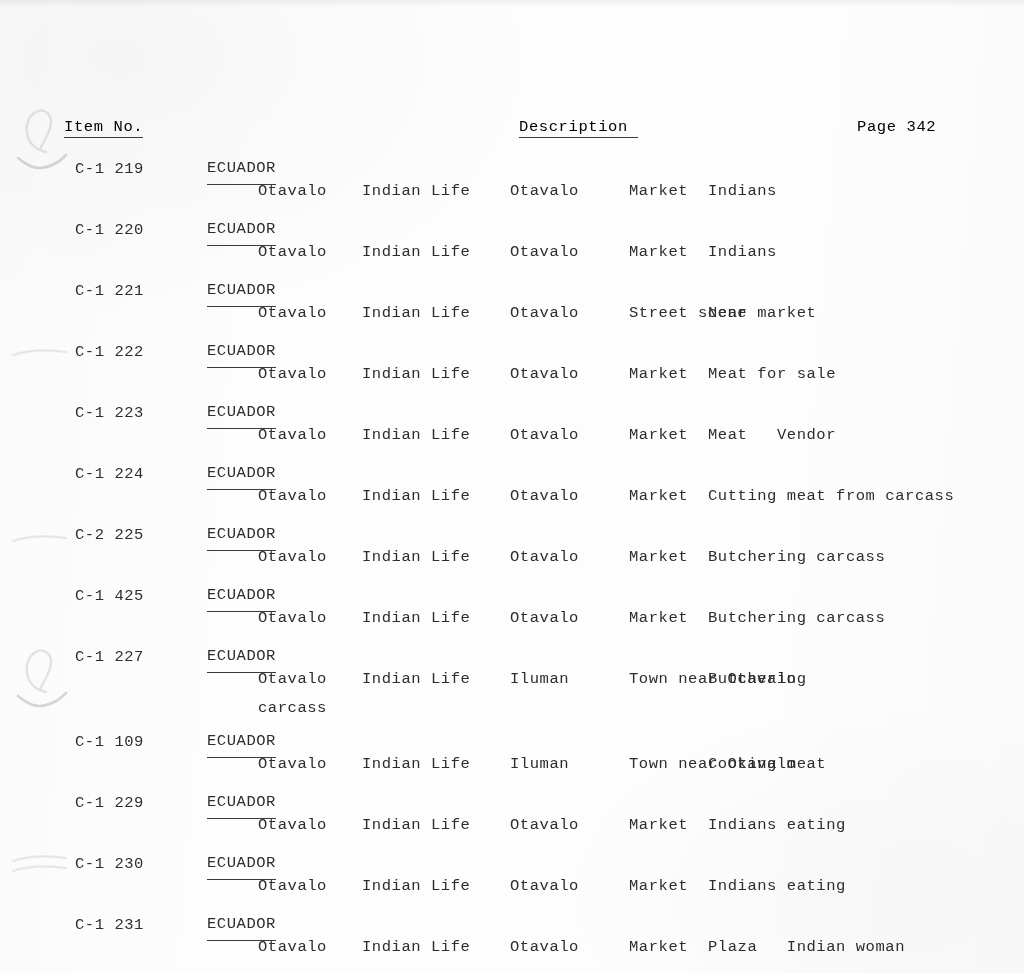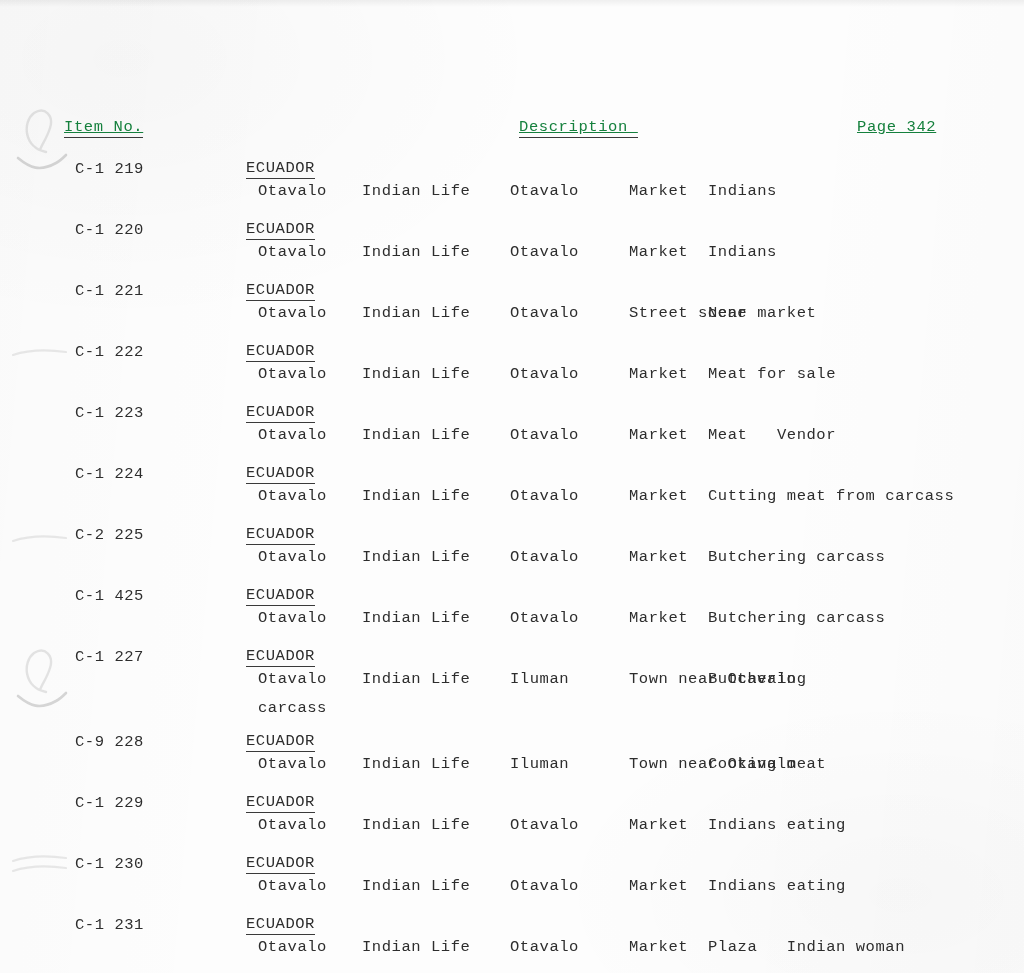--- a/index.html
+++ b/index.html
@@ -34,22 +34,21 @@
     left: 0; top: 0;
     width: 1024px; height: 7px;
     background: linear-gradient(180deg, rgba(0,0,0,0.055), rgba(0,0,0,0));
   }
 
   .hdr {
     position: absolute;
     font-size: 15.5px;
     letter-spacing: 0.6px;
     white-space: pre;
-    color: #15803d;
-    text-decoration: underline;
+    color: #000000;
   }
   .u {
     border-bottom: 1.6px solid #3a3a3a;
     padding-bottom: 1px;
   }
 
   #hdr-item  { left: 64px;  top: 118px; }
   #hdr-desc  { left: 519px; top: 118px; }
   #hdr-page  { left: 857px; top: 118px; }
 
@@ -67,23 +66,22 @@
     left: 75px;
     top: 0;
     white-space: pre;
   }
   .country {
     position: absolute;
     left: 207px;
     top: 0;
     white-space: pre;
     border-bottom: 1.6px solid #3a3a3a;
-    padding-bottom: 2px;
+    padding-bottom: 8px;
     line-height: 1.05;
-    margin-left: 39px;
   }
   .detail {
     position: absolute;
     top: 22px;
     left: 0;
     width: 1024px;
     white-space: pre;
   }
   .cont {
     position: absolute;
@@ -119,21 +117,21 @@
   <div id="rows">
       <div class="row" style="top: 160px;"><span class="itemno">C-1 219</span><span class="country">ECUADOR</span><span class="detail"><span class="c-town">Otavalo</span><span class="c-topic">Indian Life</span><span class="c-place">Otavalo</span><span class="c-loc">Market</span><span class="c-desc">Indians</span></span></div>
       <div class="row" style="top: 221px;"><span class="itemno">C-1 220</span><span class="country">ECUADOR</span><span class="detail"><span class="c-town">Otavalo</span><span class="c-topic">Indian Life</span><span class="c-place">Otavalo</span><span class="c-loc">Market</span><span class="c-desc">Indians</span></span></div>
       <div class="row" style="top: 282px;"><span class="itemno">C-1 221</span><span class="country">ECUADOR</span><span class="detail"><span class="c-town">Otavalo</span><span class="c-topic">Indian Life</span><span class="c-place">Otavalo</span><span class="c-loc">Street scene</span><span class="c-desc">Near market</span></span></div>
       <div class="row" style="top: 343px;"><span class="itemno">C-1 222</span><span class="country">ECUADOR</span><span class="detail"><span class="c-town">Otavalo</span><span class="c-topic">Indian Life</span><span class="c-place">Otavalo</span><span class="c-loc">Market</span><span class="c-desc">Meat for sale</span></span></div>
       <div class="row" style="top: 404px;"><span class="itemno">C-1 223</span><span class="country">ECUADOR</span><span class="detail"><span class="c-town">Otavalo</span><span class="c-topic">Indian Life</span><span class="c-place">Otavalo</span><span class="c-loc">Market</span><span class="c-desc">Meat   Vendor</span></span></div>
       <div class="row" style="top: 465px;"><span class="itemno">C-1 224</span><span class="country">ECUADOR</span><span class="detail"><span class="c-town">Otavalo</span><span class="c-topic">Indian Life</span><span class="c-place">Otavalo</span><span class="c-loc">Market</span><span class="c-desc">Cutting meat from carcass</span></span></div>
       <div class="row" style="top: 526px;"><span class="itemno">C-2 225</span><span class="country">ECUADOR</span><span class="detail"><span class="c-town">Otavalo</span><span class="c-topic">Indian Life</span><span class="c-place">Otavalo</span><span class="c-loc">Market</span><span class="c-desc">Butchering carcass</span></span></div>
       <div class="row" style="top: 587px;"><span class="itemno">C-1 425</span><span class="country">ECUADOR</span><span class="detail"><span class="c-town">Otavalo</span><span class="c-topic">Indian Life</span><span class="c-place">Otavalo</span><span class="c-loc">Market</span><span class="c-desc">Butchering carcass</span></span></div>
       <div class="row" style="top: 648px;"><span class="itemno">C-1 227</span><span class="country">ECUADOR</span><span class="detail"><span class="c-town">Otavalo</span><span class="c-topic">Indian Life</span><span class="c-place">Iluman</span><span class="c-loc">Town near Otavalo</span><span class="c-desc">Butchering</span></span><span class="cont">carcass</span></div>
-      <div class="row" style="top: 733px;"><span class="itemno">C-9 228</span><span class="country">ECUADOR</span><span class="detail"><span class="c-town">Otavalo</span><span class="c-topic">Indian Life</span><span class="c-place">Iluman</span><span class="c-loc">Town near Otavalo</span><span class="c-desc">Cooking meat</span></span></div>
+      <div class="row" style="top: 733px;"><span class="itemno">C-1 109</span><span class="country">ECUADOR</span><span class="detail"><span class="c-town">Otavalo</span><span class="c-topic">Indian Life</span><span class="c-place">Iluman</span><span class="c-loc">Town near Otavalo</span><span class="c-desc">Cooking meat</span></span></div>
       <div class="row" style="top: 794px;"><span class="itemno">C-1 229</span><span class="country">ECUADOR</span><span class="detail"><span class="c-town">Otavalo</span><span class="c-topic">Indian Life</span><span class="c-place">Otavalo</span><span class="c-loc">Market</span><span class="c-desc">Indians eating</span></span></div>
       <div class="row" style="top: 855px;"><span class="itemno">C-1 230</span><span class="country">ECUADOR</span><span class="detail"><span class="c-town">Otavalo</span><span class="c-topic">Indian Life</span><span class="c-place">Otavalo</span><span class="c-loc">Market</span><span class="c-desc">Indians eating</span></span></div>
       <div class="row" style="top: 916px;"><span class="itemno">C-1 231</span><span class="country">ECUADOR</span><span class="detail"><span class="c-town">Otavalo</span><span class="c-topic">Indian Life</span><span class="c-place">Otavalo</span><span class="c-loc">Market</span><span class="c-desc">Plaza   Indian woman</span></span></div>
     </div>
 
   <div id="marks">
       <div class="mark" style="top: 108px; left: 20px;"><svg width="42" height="46">
           <path fill="none" stroke="#6f6f6f" stroke-linecap="round" d="M26 44 C4 40 2 14 14 5 C25 -2 34 8 30 20 C27 30 22 36 20 42" stroke-width="2.4" opacity="0.35"></path>
         </svg></div>
       <div class="mark" style="top: 152px; left: 16px;"><svg width="56" height="22">

